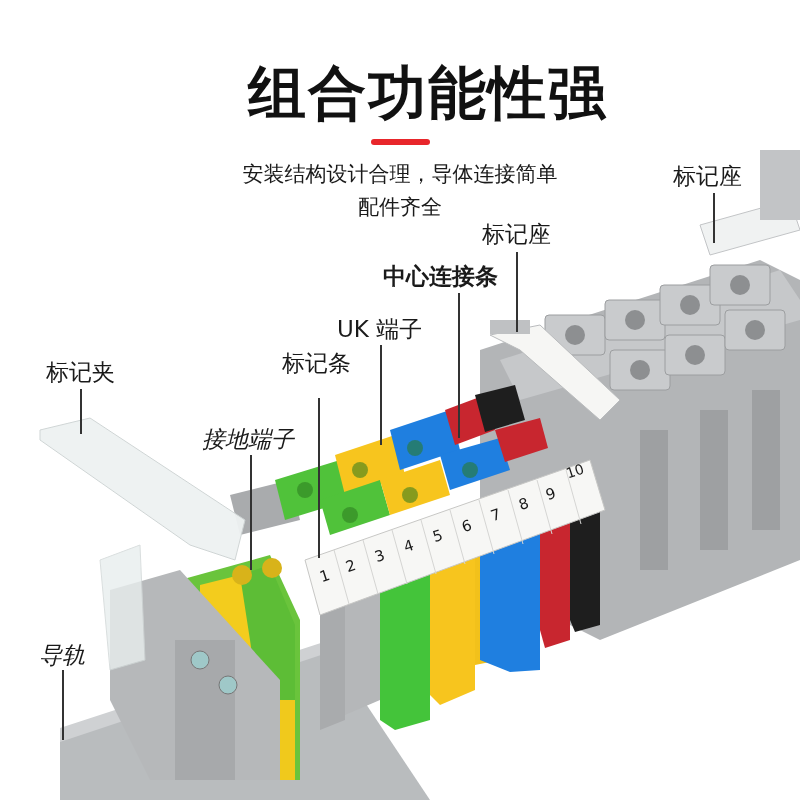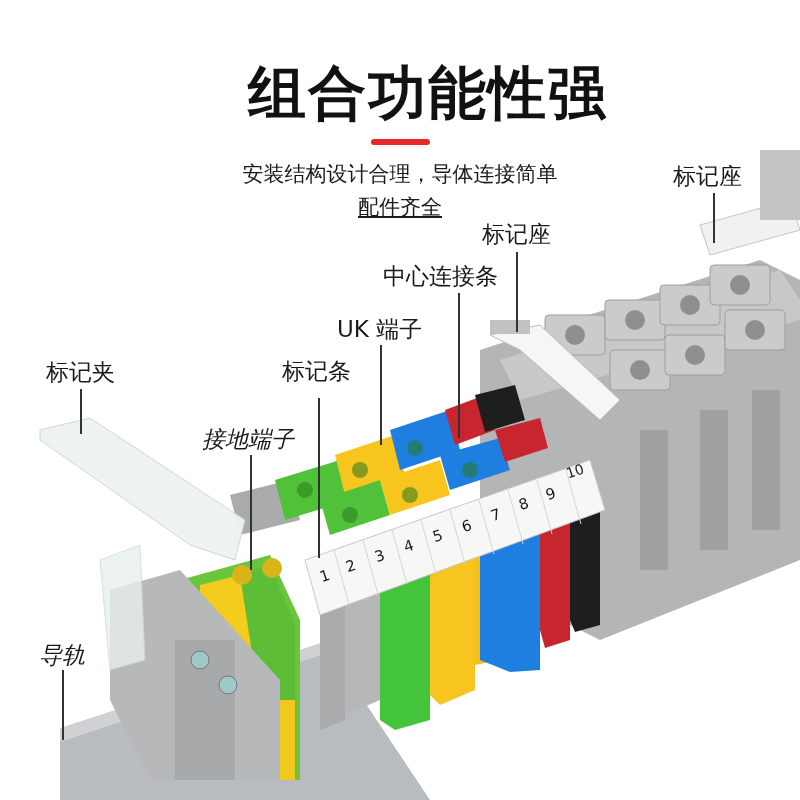--- a/index.html
+++ b/index.html
@@ -16,21 +16,21 @@
     }
     .title-underline {
       position: absolute; left: 371px; top: 139px; width: 59px; height: 6px;
       border-radius: 3px; background: #e8262b;
     }
     .subtitle {
       position: absolute; left: 0; width: 800px; text-align: center;
       font-size: 21px; color: #1a1a1a; line-height: 28px;
     }
     .sub1 { top: 160px; }
-    .sub2 { top: 193px; text-decoration: underline; }
+    .sub2 { top: 193px; }
     .callout {
       position: absolute; font-size: 23px; color: #1a1a1a;
       white-space: nowrap; line-height: 26px;
     }
     .leader {
       position: absolute; width: 2px; background: #333;
     }
     .scene { position: absolute; left: 0; top: 0; width: 800px; height: 800px; }
   </style>
 </head>
@@ -161,29 +161,29 @@
   <span class="callout" style="left:546px;top:481px;font-size:15px;transform:rotate(-18deg);">9</span>
   <span class="callout" style="left:566px;top:458px;font-size:14px;transform:rotate(-18deg);">10</span>
 </div>
 
 <div class="callout" style="left:673px;top:163px;">标记座</div>
 <div class="leader" style="left:713px;top:193px;height:50px;"></div>
 
 <div class="callout" style="left:482px;top:221px;">标记座</div>
 <div class="leader" style="left:516px;top:252px;height:80px;"></div>
 
-<div class="callout" style="left:383px;top:263px;">中心连接条</div>
+<div class="callout" style="left:383px;top:263px;font-weight:bold;">中心连接条</div>
 <div class="leader" style="left:458px;top:293px;height:145px;"></div>
 
 <div class="callout" style="left:337px;top:316px;">UK 端子</div>
 <div class="leader" style="left:380px;top:345px;height:100px;"></div>
 
 <div class="callout" style="left:46px;top:359px;">标记夹</div>
 <div class="leader" style="left:80px;top:389px;height:45px;"></div>
 
-<div class="callout" style="left:282px;top:358px;text-align:center;">标记条</div>
+<div class="callout" style="left:282px;top:350px;text-align:center;">标记条</div>
 <div class="leader" style="left:318px;top:398px;height:160px;"></div>
 
 <div class="callout" style="left:202px;top:426px;font-style:italic;">接地端子</div>
 <div class="leader" style="left:250px;top:455px;height:115px;"></div>
 
 <div class="callout" style="left:39px;top:642px;font-style:italic;">导轨</div>
 <div class="leader" style="left:62px;top:670px;height:70px;"></div>
 
 </body></html>

